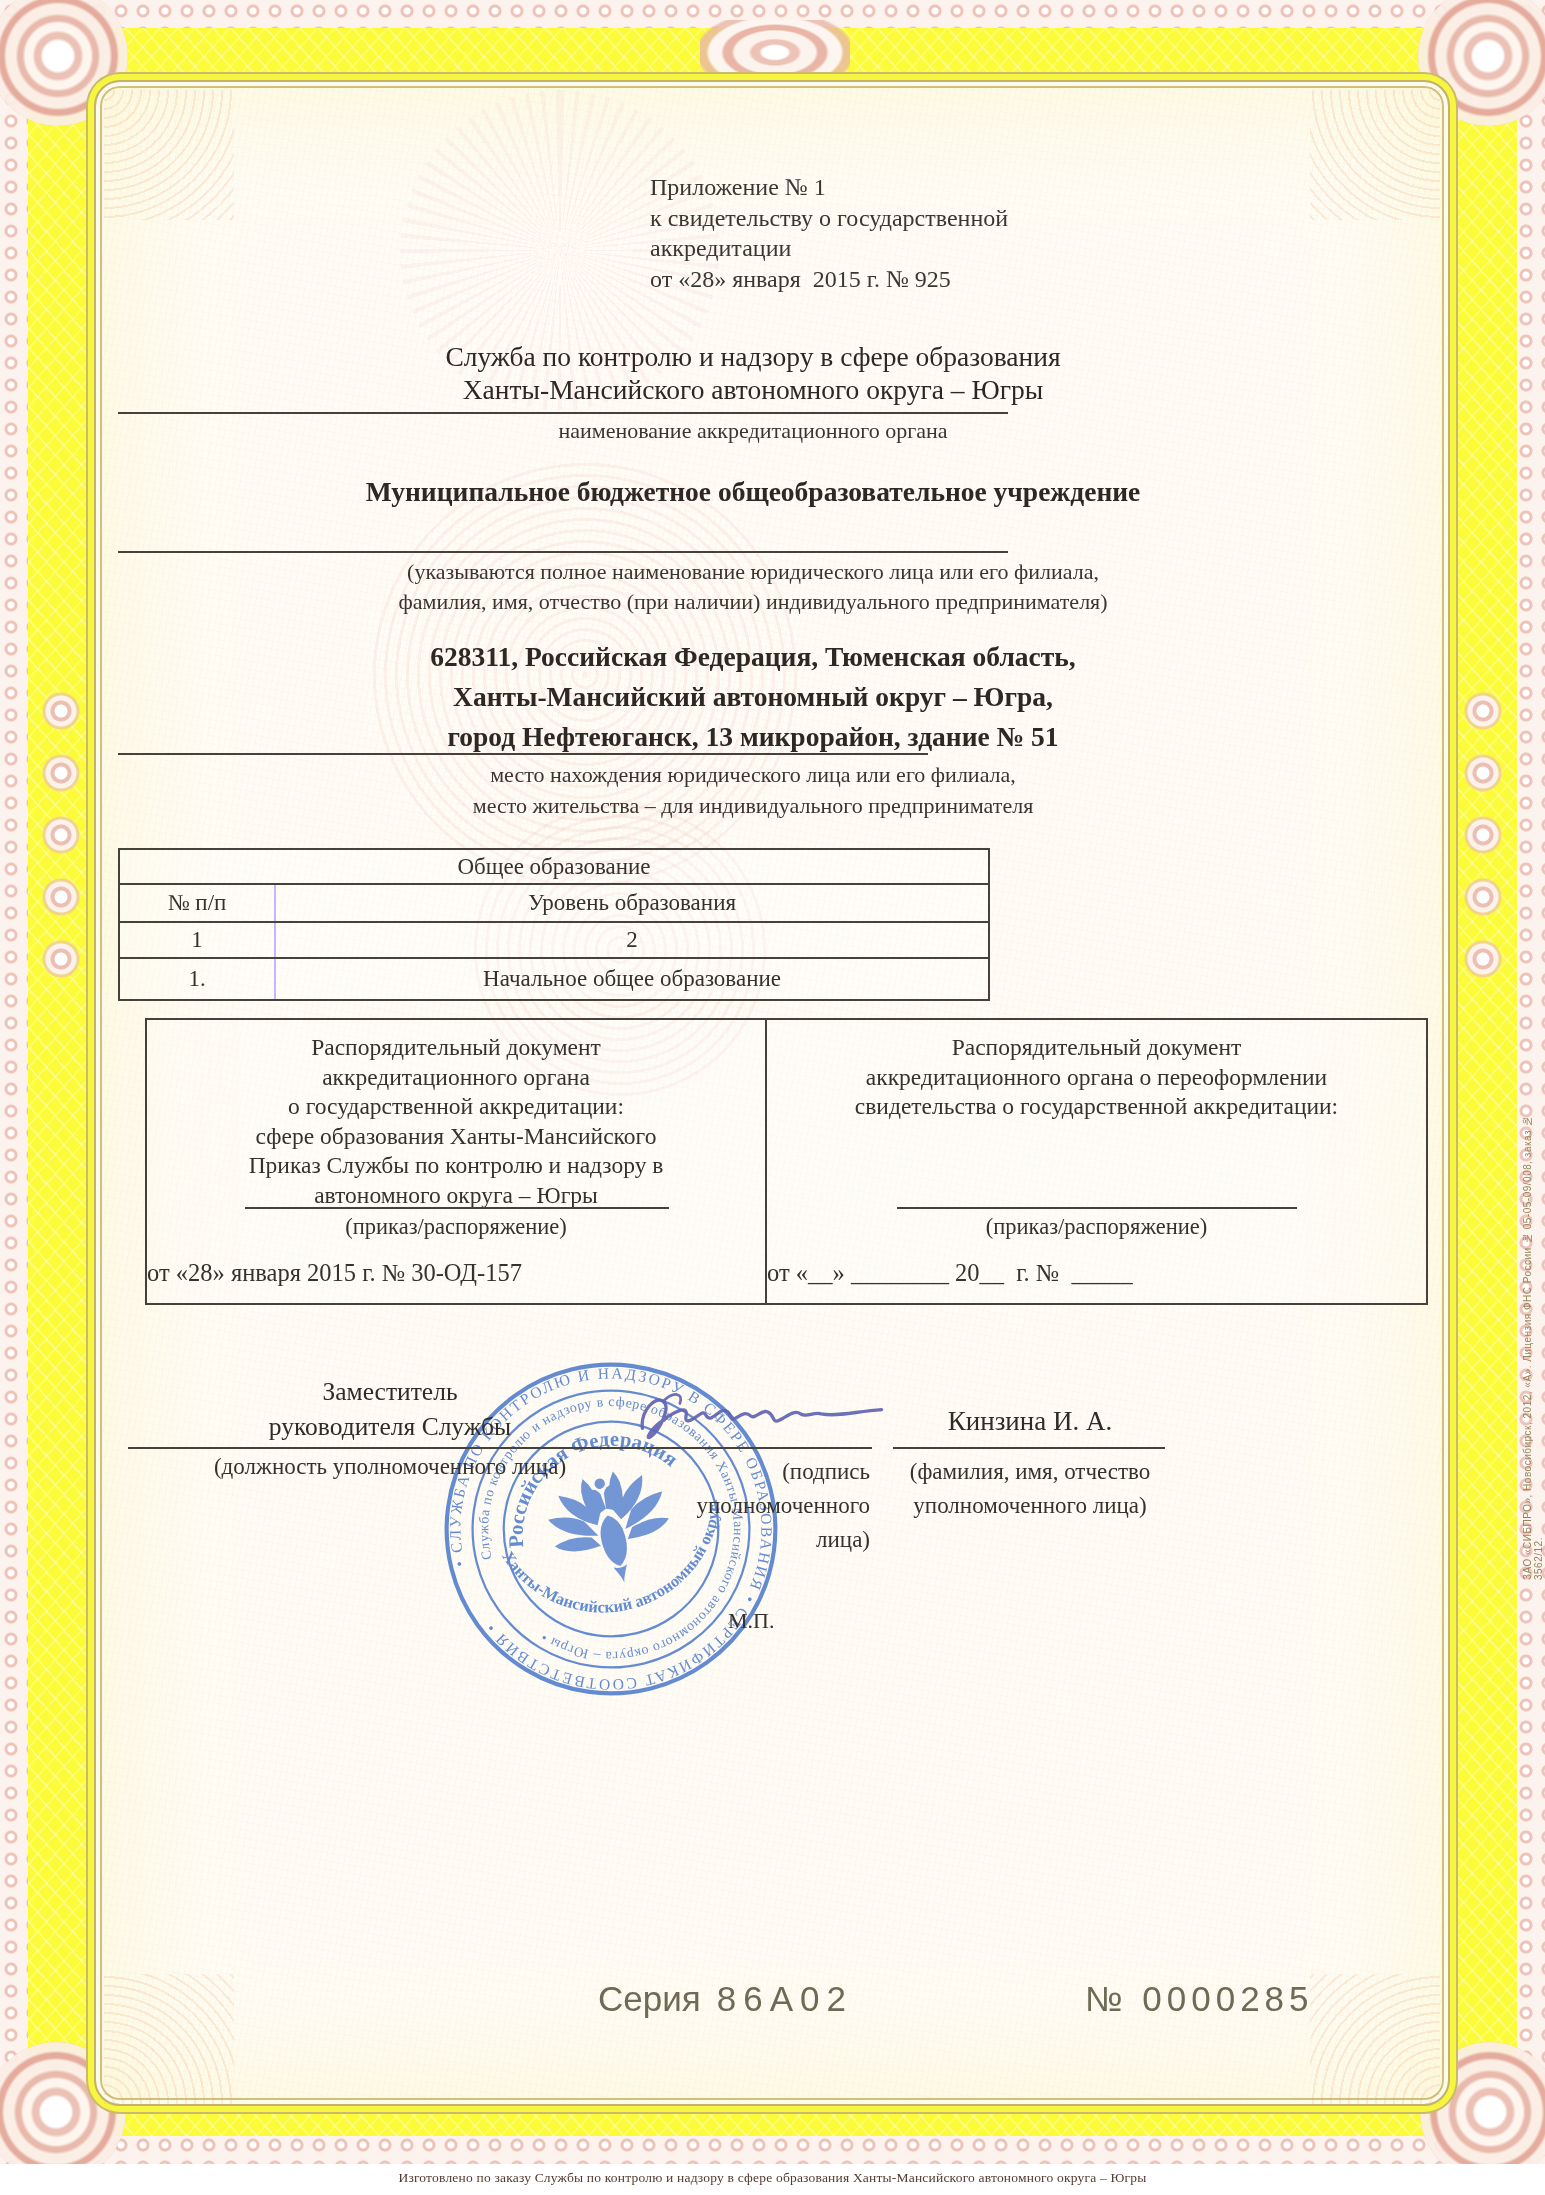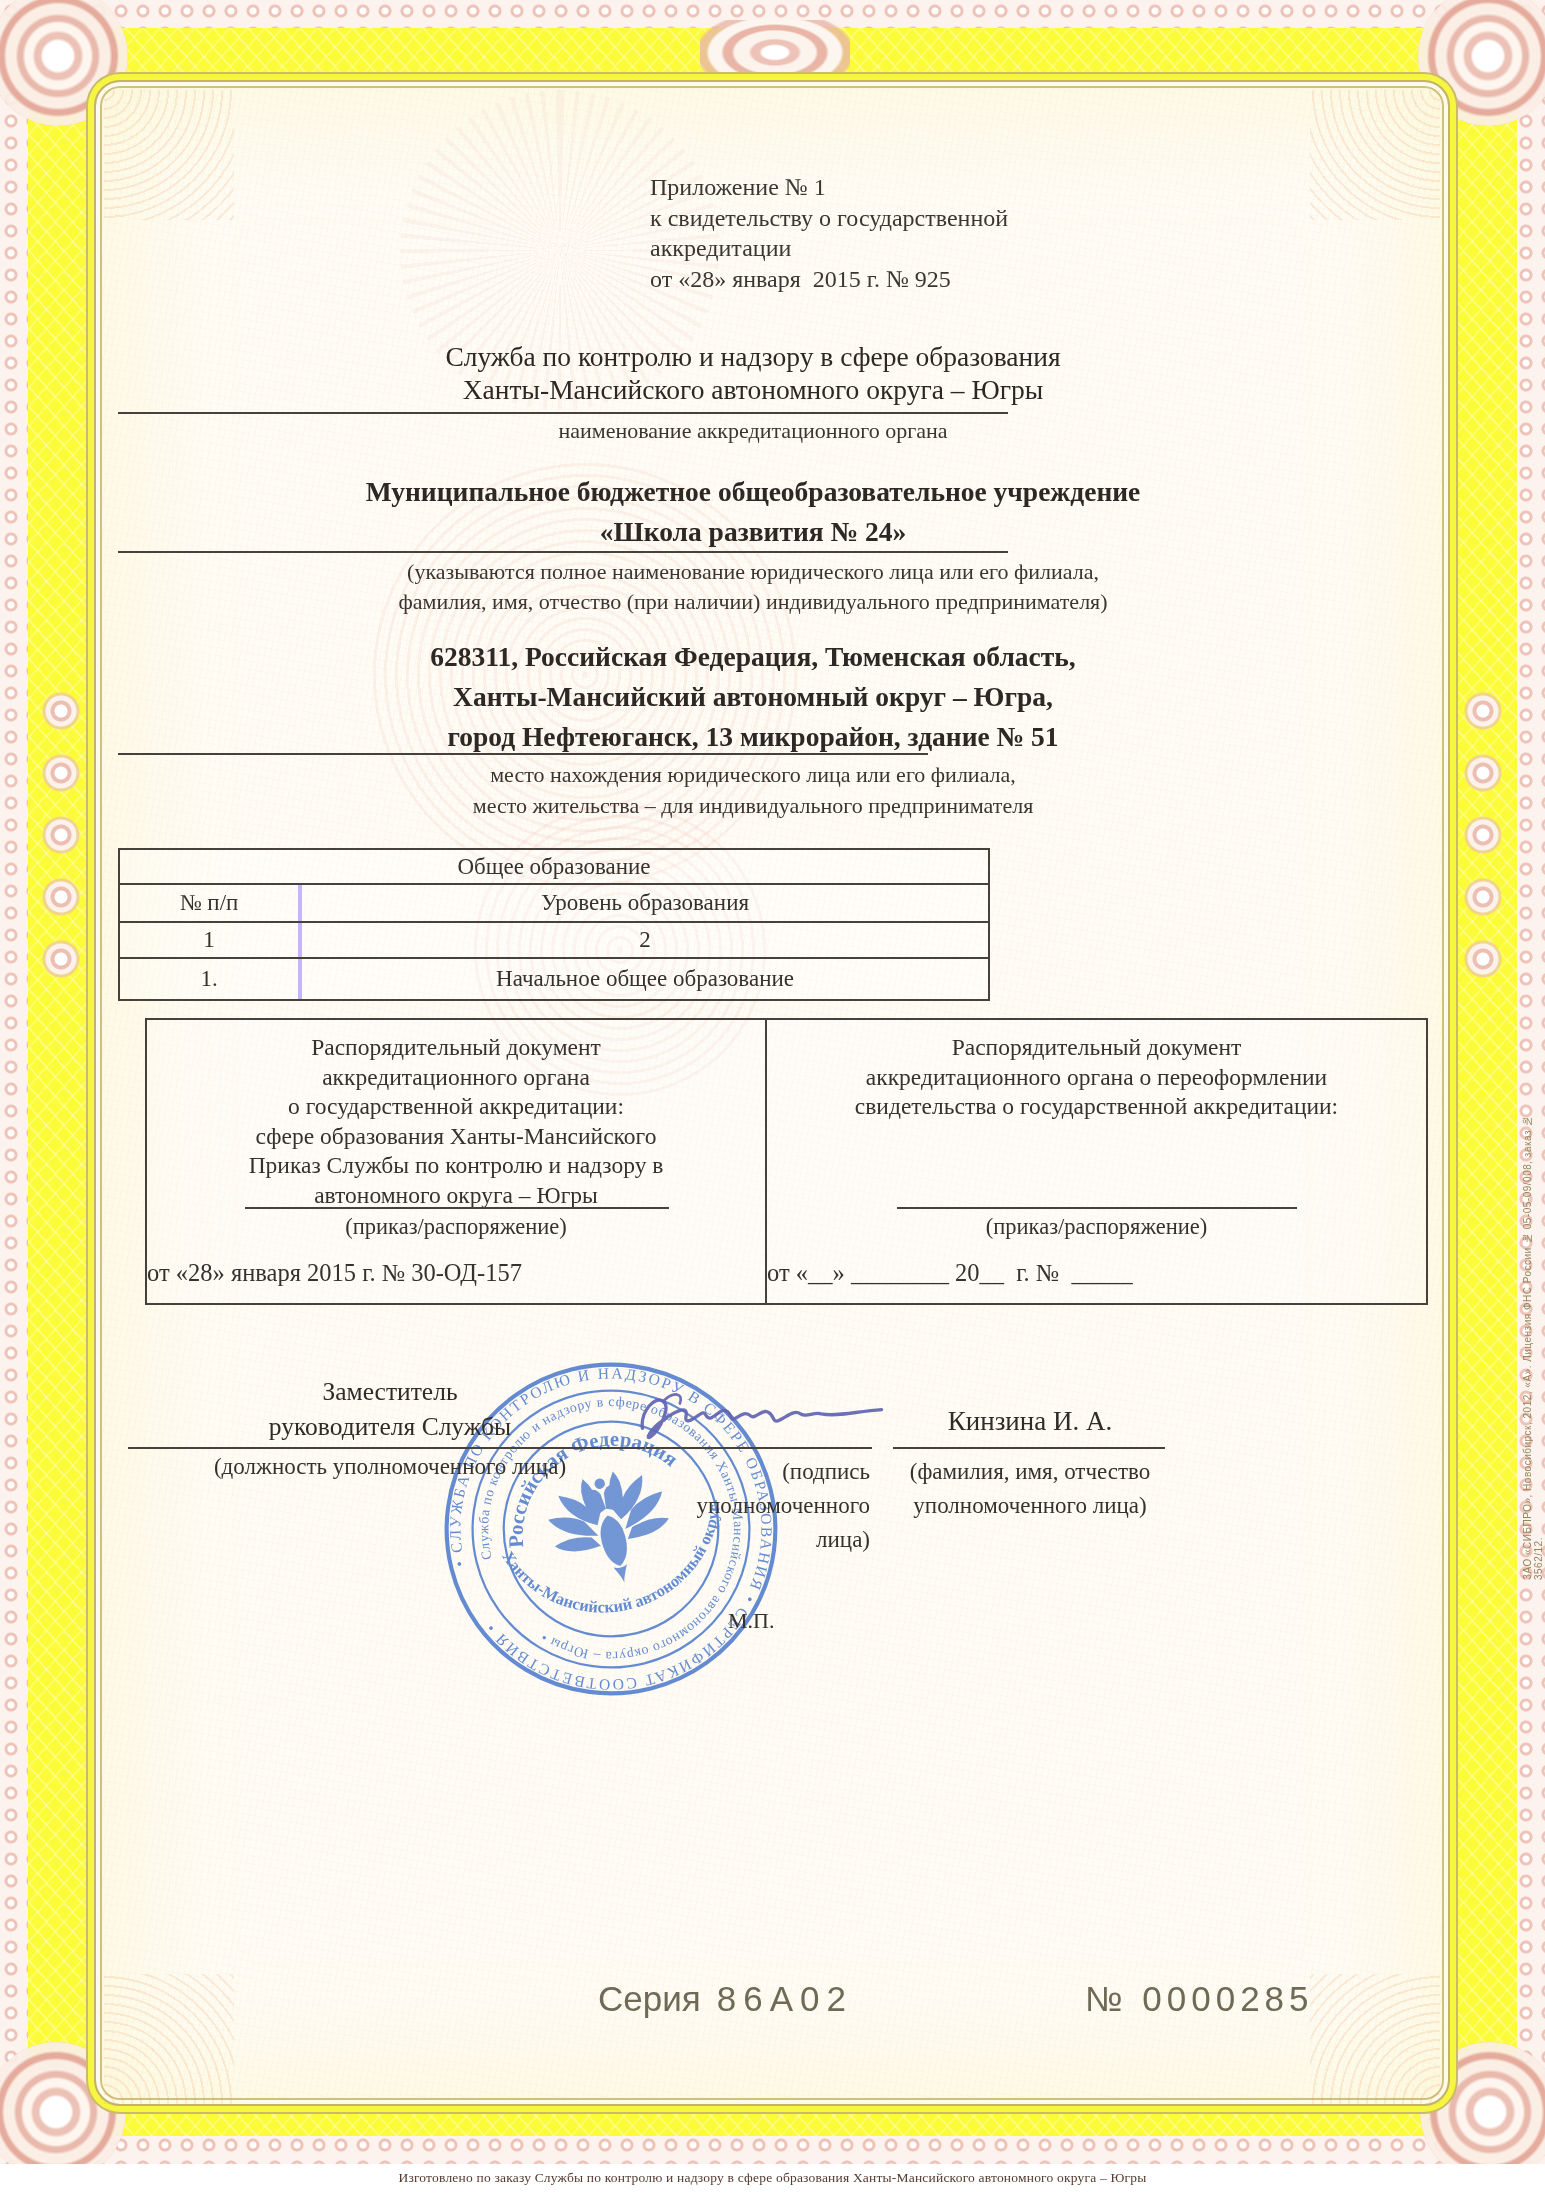--- a/index.html
+++ b/index.html
@@ -58,21 +58,21 @@
   .orgn-cap{top:557px;font-size:22px;line-height:30px;color:#3a352f}
   .addr{top:637px;font-size:27.5px;line-height:40px;font-weight:bold}
   .addr-cap{top:759px;font-size:22px;line-height:31px;color:#3a352f}
 
   
   .etable{position:absolute;left:118px;top:848px;width:872px;border:2px solid #47413b;color:#35312c;font-size:23px;background:rgba(255,255,255,.25)}
   .etr{display:flex;border-top:2px solid #47413b;align-items:stretch}
   .etr.first{border-top:none}
   .etitle{justify-content:center;height:33px;align-items:center}
   .h38{height:38px}.h36{height:36px}.h42{height:42px}
-  .ec1{width:182px;border-right:4px solid #c4b5fd;display:flex;align-items:center;justify-content:center}
+  .ec1{width:156px;border-right:2px solid #c4b5fd;display:flex;align-items:center;justify-content:center}
   .ec2{flex:1;display:flex;align-items:center;justify-content:center}
 
   
   .orders{position:absolute;left:145px;top:1018px;width:1283px;height:287px;border:2px solid #47413b;display:flex;color:#35312c;background:rgba(255,255,255,.2)}
   .ob{position:relative;padding-top:13px;font-size:23.5px;line-height:29.5px;text-align:center}
   .ob.l{width:620px;border-right:2px solid #47413b}
   .ob.r{flex:1}
   .obrule{position:absolute;height:2px;background:#47413b;top:187px}
   .obcap{position:absolute;top:192px;left:0;width:100%;text-align:center;font-size:22.5px}
   .obdate{position:absolute;top:238px;left:0;width:100%;text-align:left;font-size:24.5px}
@@ -133,21 +133,20 @@
 
   <div class="cwrap auth">
     <div>Служба по контролю и надзору в сфере образования</div>
     <div>Ханты-Мансийского автономного округа – Югры</div>
   </div>
   <div class="rule" style="left:118px;top:412px;width:890px"></div>
   <div class="cwrap auth-cap">наименование аккредитационного органа</div>
 
   <div class="cwrap orgn">
     <div>Муниципальное бюджетное общеобразовательное учреждение</div>
-    <div>«Школа развития № 24»</div>
   </div>
   <div class="rule" style="left:118px;top:551px;width:890px"></div>
   <div class="cwrap orgn-cap">
     <div>(указываются полное наименование юридического лица или его филиала,</div>
     <div>фамилия, имя, отчество (при наличии) индивидуального предпринимателя)</div>
   </div>
 
   <div class="cwrap addr">
     <div>628311, Российская Федерация, Тюменская область,</div>
     <div>Ханты-Мансийский автономный округ – Югра,</div>

